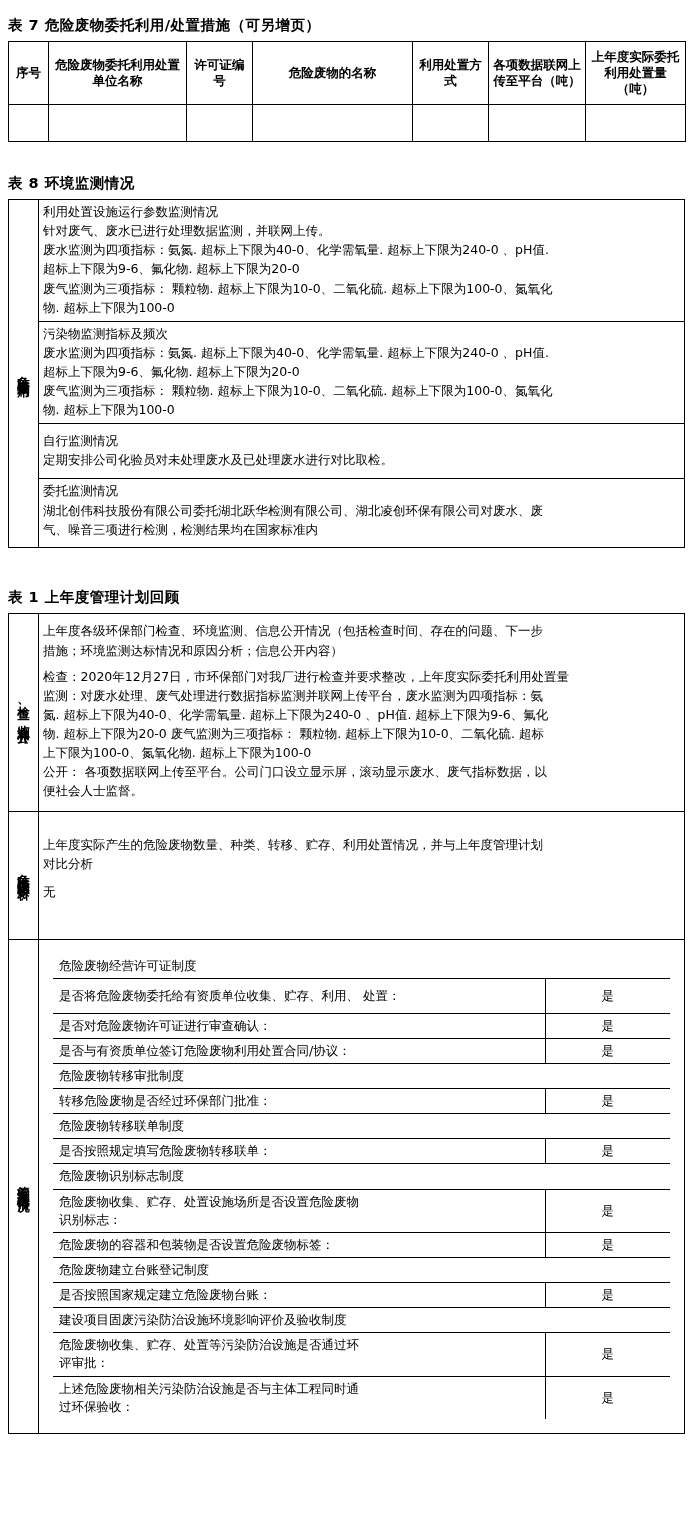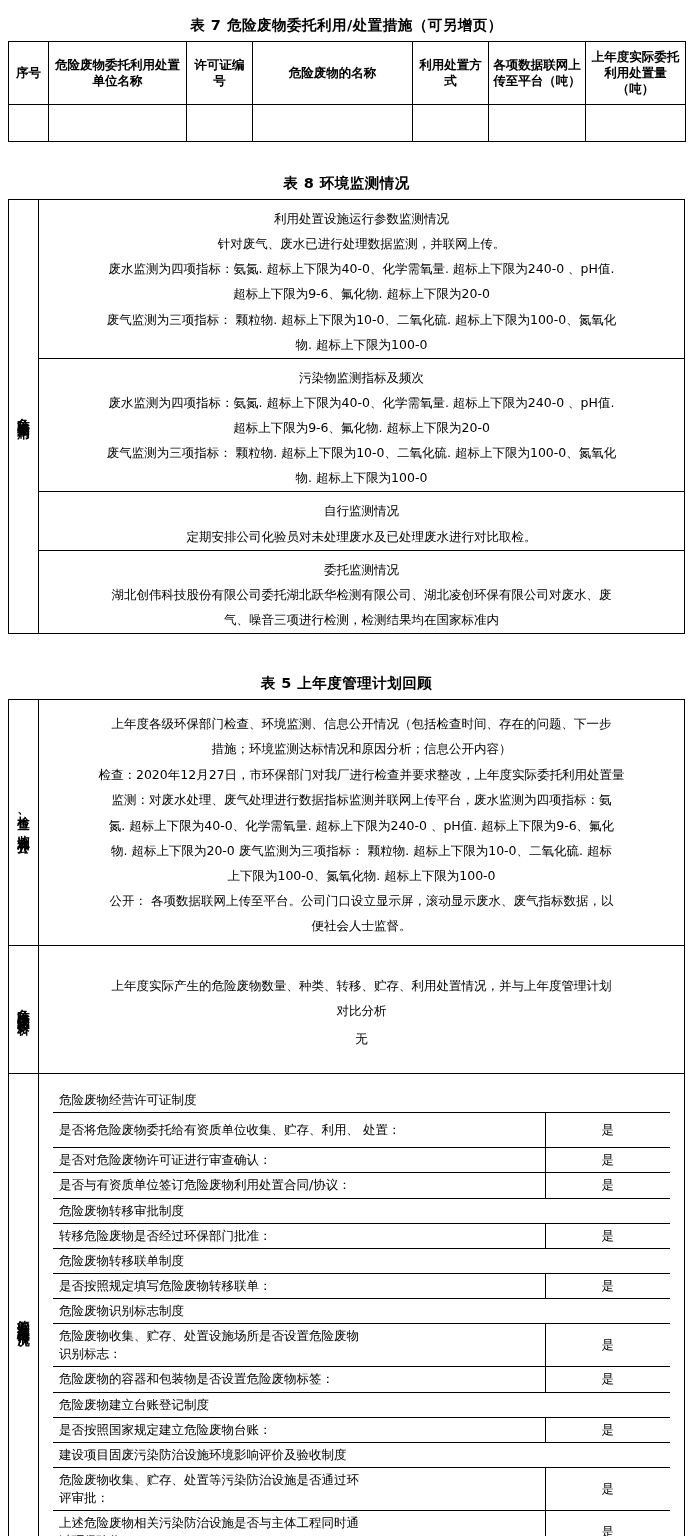--- a/index.html
+++ b/index.html
@@ -4,21 +4,21 @@
 <style>
   html,body{margin:0;padding:0;background:#fff;}
   body{
     width:693px;
     font-family:"DejaVu Sans","Liberation Sans",sans-serif;
     color:#000;
     font-size:12px;
   }
   .page{width:693px;box-sizing:border-box;padding:10px 8px 0 8px;}
   .tbl-title{
-    text-align:center;
+    text-align:left;
     font-size:14.5px;
     font-weight:bold;
     margin:6px 0 6px 0;
     letter-spacing:0.5px;
   }
   table{
     border-collapse:collapse;
     width:677px;
     table-layout:fixed;
   }
@@ -39,21 +39,21 @@
     writing-mode:vertical-rl;
     text-orientation:upright;
     letter-spacing:2px;
     font-weight:bold;
     margin:0 auto;
     display:inline-block;
     font-size:12.5px;
   }
   .vcell{text-align:center;vertical-align:middle;width:26px;padding:2px;}
   .blank-row td{height:30px;}
-  .cellblock p{margin:7px 0 1px 0;text-align:center;}
+  .cellblock p{margin:0 0 1px 0;}
   .gap{height:26px;}
   .gap-lg{height:34px;}
   .sec-title{font-size:12.5px;margin:0 0 1px 0;}
   .answer{text-align:center;width:120px;}
   .qcell{padding-left:6px;}
   .clip{overflow:hidden;}
 </style>
 </head>
 <body>
 
@@ -134,21 +134,21 @@
         <p class="sec-title">委托监测情况</p>
         <p>湖北创伟科技股份有限公司委托湖北跃华检测有限公司、湖北凌创环保有限公司对废水、废</p>
         <p>气、噪音三项进行检测，检测结果均在国家标准内</p>
       </td>
     </tr>
   </tbody>
     </table>
 
   <div class="gap-lg"></div>
 
-  <div class="tbl-title">表 5  上年度管理计划回顾</div>
+  <div class="tbl-title">表 1  上年度管理计划回顾</div>
   <table>
     <colgroup>
         <col style="width:30px">
         <col>
       </colgroup>
 
     <tbody>
         <tr>
       <td class="vcell">
         <span class="vtext">检查、监测和公开</span>

